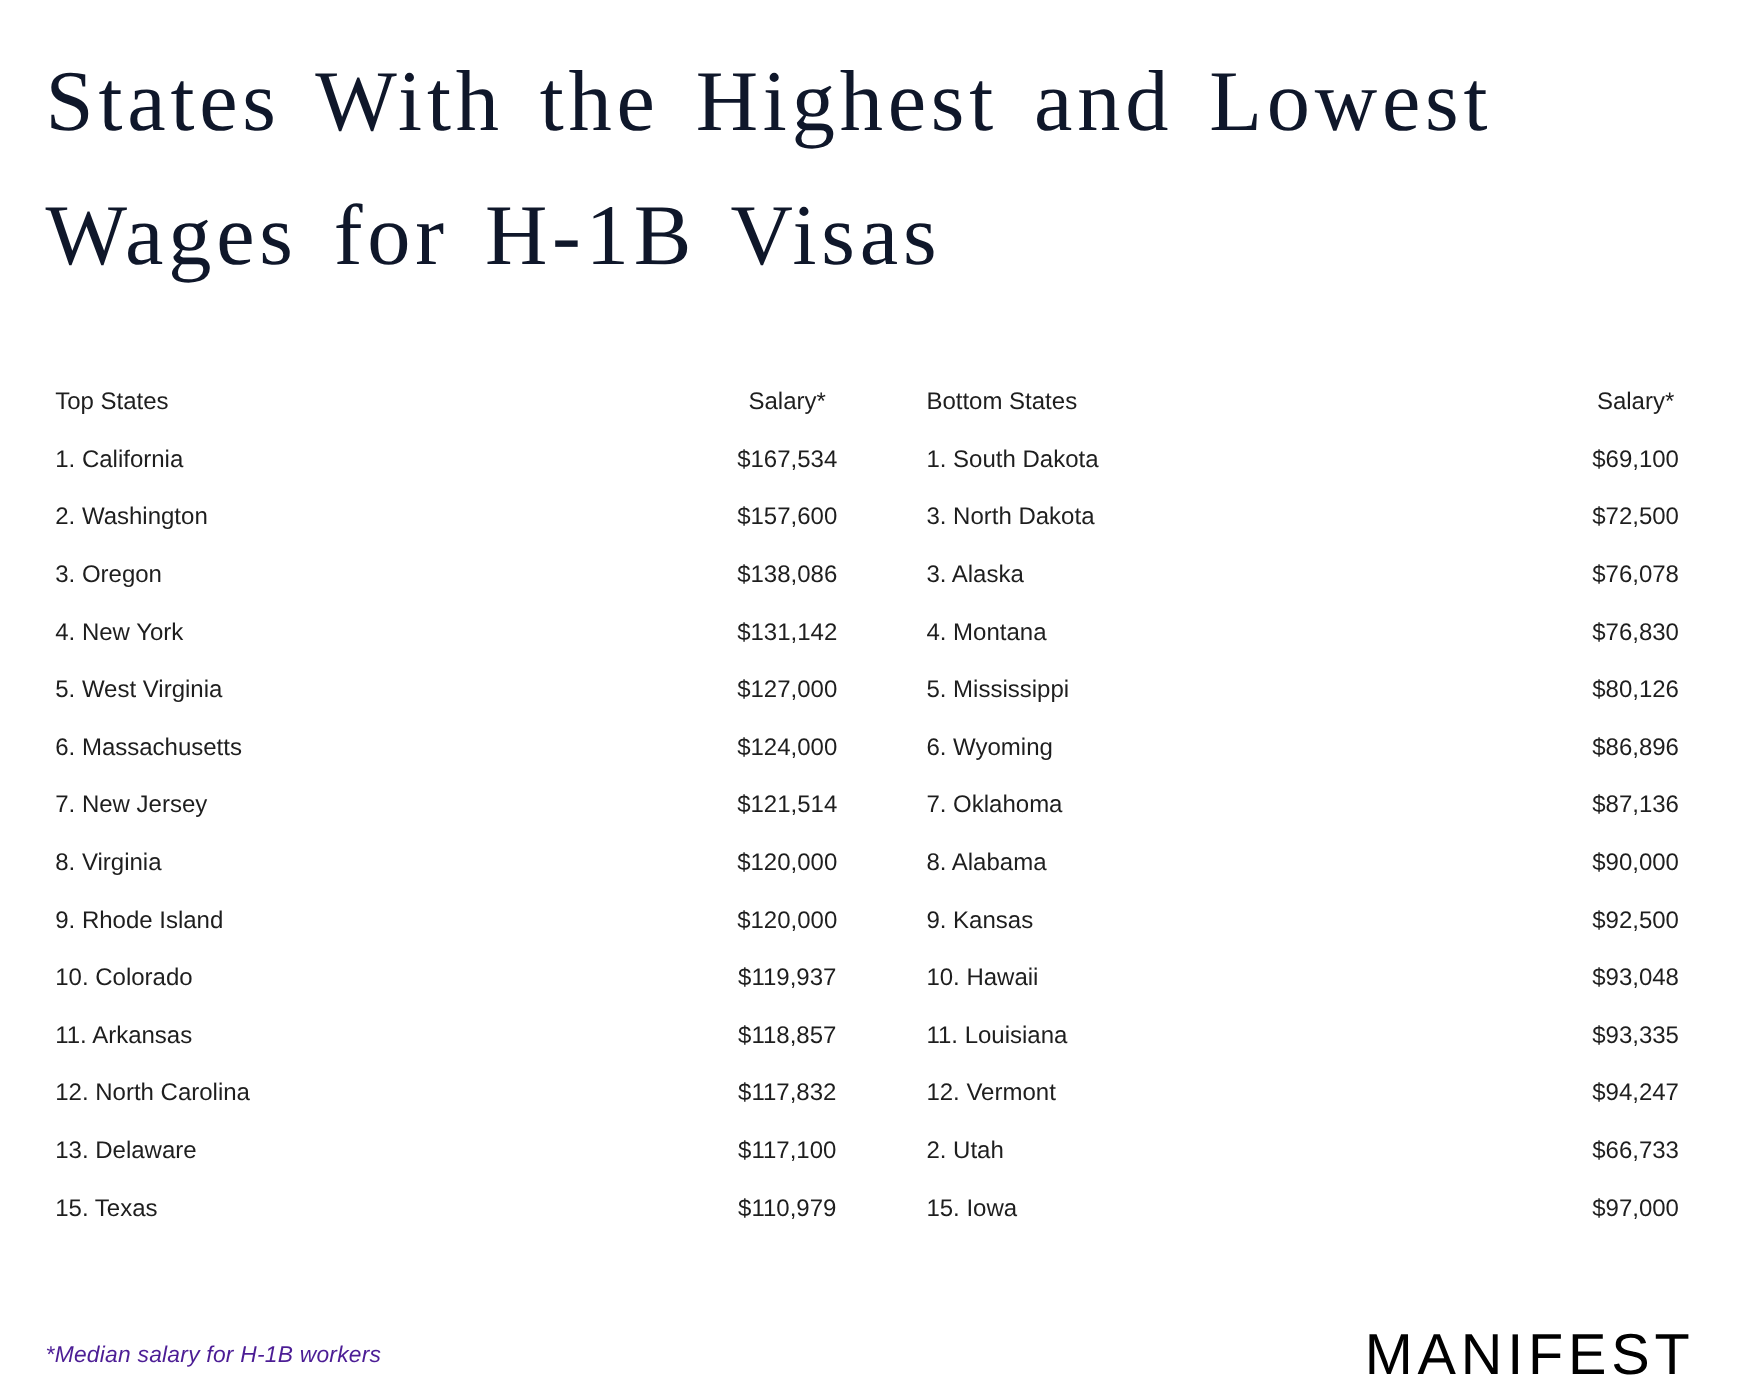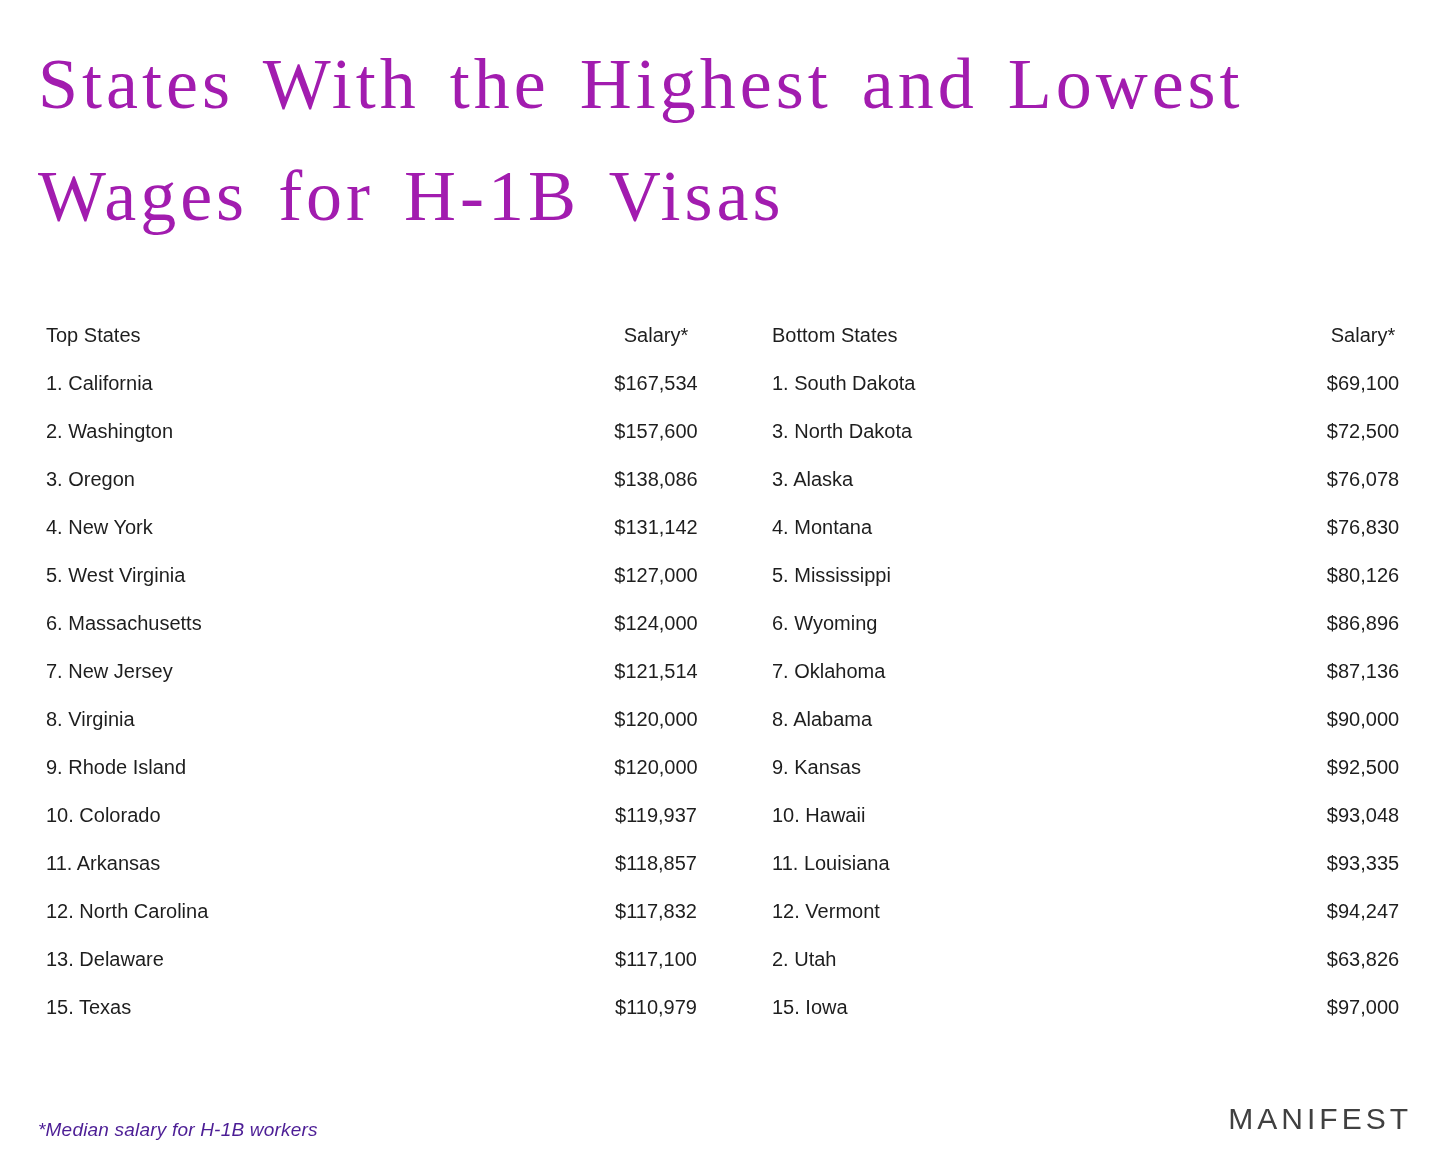--- a/index.html
+++ b/index.html
@@ -16,21 +16,21 @@
   .title {
     position: absolute;
     left: 38px; top: 28px;
     width: 1395px;
     font-family: "Liberation Serif", serif;
     font-weight: 400;
     font-size: 72px;
     line-height: 112px;
     letter-spacing: 4px;
     word-spacing: 8px;
-    color: #a21caf;
+    color: #0f172a;
   }
   .title .line { display: block; }
 
   
   .salary-table {
     position: absolute;
     left: 46px; top: 311px;
     width: 1366px;
   }
   .t-row {
@@ -52,23 +52,23 @@
     font-size: 19px;
     font-style: italic;
     letter-spacing: 0.2px;
     color: #4c1d95;
   }
   .brand {
     position: absolute;
     right: 38px; top: 1102px;
     font-family: "Liberation Sans", sans-serif;
     font-weight: 300;
-    font-size: 30px;
+    font-size: 48px;
     letter-spacing: 4px;
-    color: #404040;
+    color: #000000;
   }
 </style>
 </head>
 <body>
 
 <h1 class="title">
   <span class="line">States With the Highest and Lowest</span>
   <span class="line">Wages for H-1B Visas</span>
 </h1>
 
@@ -175,21 +175,21 @@
     <span class="spacer"></span>
     <span class="cell state">12. Vermont</span>
     <span class="cell salary">$94,247</span>
   </div>
 
   <div class="t-row">
     <span class="cell state">13. Delaware</span>
     <span class="cell salary">$117,100</span>
     <span class="spacer"></span>
     <span class="cell state">2. Utah</span>
-    <span class="cell salary">$63,826</span>
+    <span class="cell salary">$66,733</span>
   </div>
 
 
   <div class="t-row">
     <span class="cell state">15. Texas</span>
     <span class="cell salary">$110,979</span>
     <span class="spacer"></span>
     <span class="cell state">15. Iowa</span>
     <span class="cell salary">$97,000</span>
   </div>

